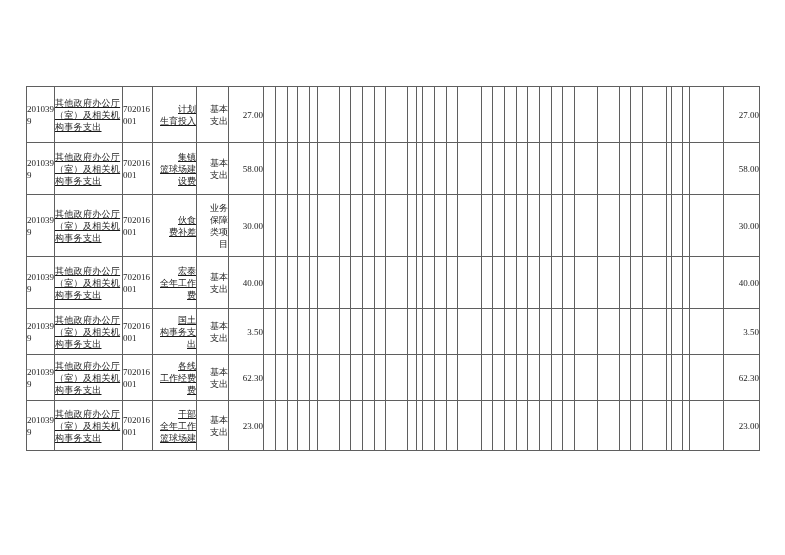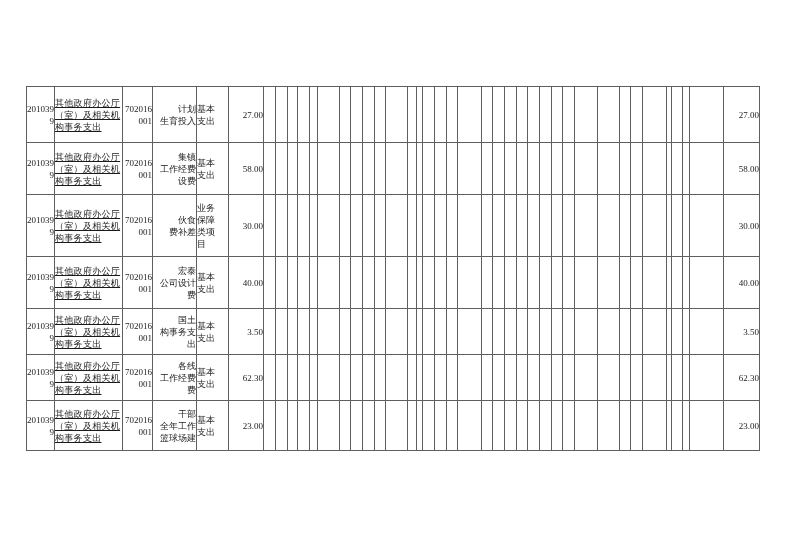--- a/index.html
+++ b/index.html
@@ -30,24 +30,24 @@
     border: 1px solid #5f5f5f;
     padding: 0;
     font-size: 9px;
     line-height: 12px;
     color: #1b1b1b;
     vertical-align: middle;
     white-space: pre-line;
     overflow: hidden;
     font-family: "Liberation Serif", "DejaVu Serif", serif;
   }
-  td.c-code  { text-align: right; letter-spacing: 0; margin-top: 47px; }
+  td.c-code  { text-align: left; letter-spacing: 0; margin-top: 47px; }
   td.c-name  { line-height: 13px; letter-spacing: 0.3px; text-decoration: underline; }
-  td.c-proj  { text-align: right; padding-right: 3px; line-height: 13px; }
-  td.c-type  { text-align: left; line-height: 13px; margin-left: 36px; }
+  td.c-proj  { text-align: right; padding-right: 3px; line-height: 13px; text-decoration: underline; }
+  td.c-type  { text-align: right; line-height: 13px; margin-left: 36px; }
   td.c-amt   { text-align: right; padding-right: 3px; font-size: 9.5px; }
   td.c-total { text-align: right; padding-right: 2px; font-size: 9.5px; }
   td.c-empty { background: #ffffff; }
   .page-number {
     position: absolute;
     left: 0;
     top: 491px;
     width: 785px;
     text-align: center;
     font-size: 10px;
@@ -154,21 +154,21 @@
         </tr>
         <tr style="height: 52px;">
           <td class="c-code">201039
 9</td>
           <td class="c-name">其他政府办公厅
 （室）及相关机
 构事务支出</td>
           <td class="c-code">702016
 001</td>
           <td class="c-proj">集镇
-工作经费
+篮球场建
 设费</td>
           <td class="c-type">基本
 支出</td>
           <td class="c-amt">58.00</td>
           <td class="c-empty"></td>
           <td class="c-empty"></td>
           <td class="c-empty"></td>
           <td class="c-empty"></td>
           <td class="c-empty"></td>
           <td class="c-empty"></td>
@@ -255,21 +255,21 @@
         </tr>
         <tr style="height: 52px;">
           <td class="c-code">201039
 9</td>
           <td class="c-name">其他政府办公厅
 （室）及相关机
 构事务支出</td>
           <td class="c-code">702016
 001</td>
           <td class="c-proj">宏泰
-公司设计
+全年工作
 费</td>
           <td class="c-type">基本
 支出</td>
           <td class="c-amt">40.00</td>
           <td class="c-empty"></td>
           <td class="c-empty"></td>
           <td class="c-empty"></td>
           <td class="c-empty"></td>
           <td class="c-empty"></td>
           <td class="c-empty"></td>

